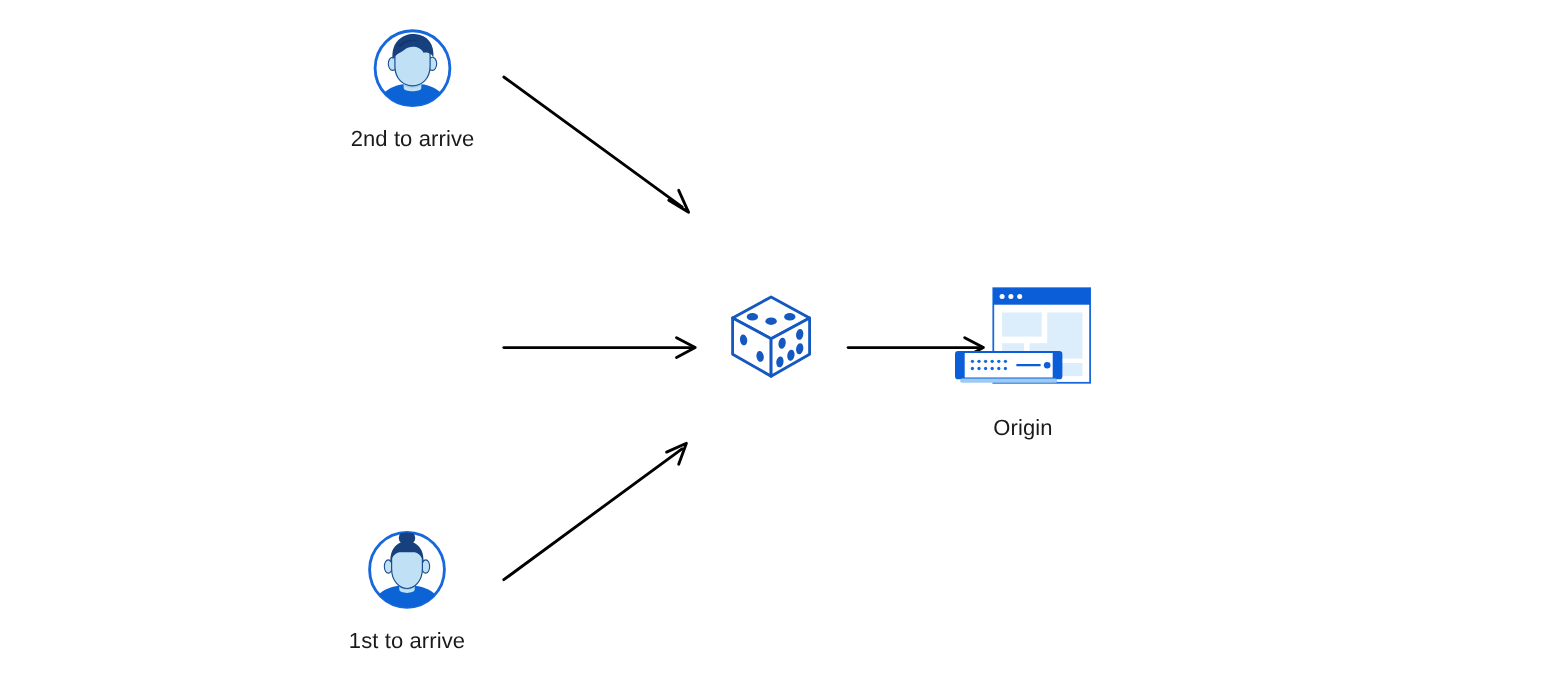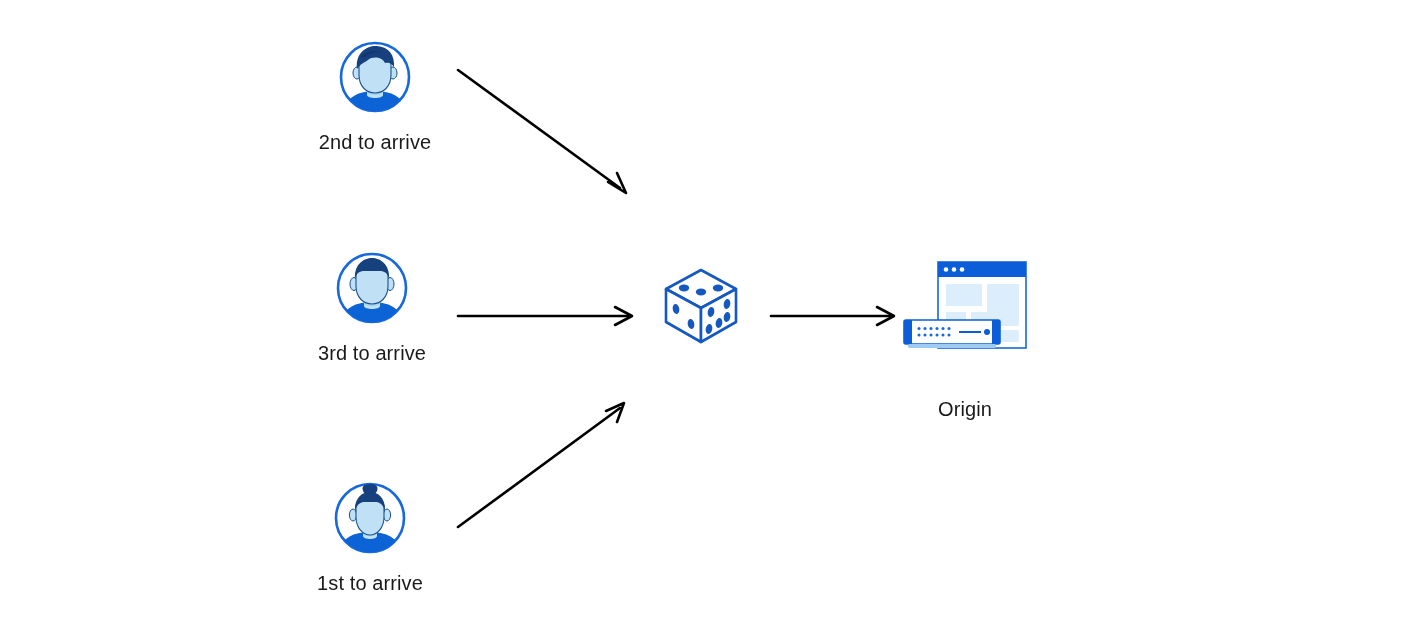--- a/index.html
+++ b/index.html
@@ -37,25 +37,25 @@
   .origin-wrap { width: 126px; height: 106px; }
   .origin-label { margin-top: 12px; }
   .arrow-layer {
     position: absolute;
     left: 0; top: 0;
     width: 1405px;
     height: 633px;
     pointer-events: none;
   }
   
-  #node-2nd   { left: 300px; top: 39px;  width: 150px; }
+  #node-2nd   { left: 300px; top: 24px;  width: 150px; }
   #node-3rd   { left: 297px; top: 250px; width: 150px; }
   #node-1st   { left: 295px; top: 480px; width: 150px; justify-content: flex-end; }
   #node-dice  { left: 658px; top: 262px; width: 86px; }
-  #node-origin{ left: 902px; top: 258px; width: 126px; gap: 20px; }
+  #node-origin{ left: 867px; top: 258px; width: 126px; }
 </style>
 </head>
 <body>
 
 <div id="canvas">
 
   <svg class="arrow-layer" viewBox="0 0 1405 633" xmlns="http://www.w3.org/2000/svg">
 
     <g>
       <line x1="458" y1="70" x2="620" y2="188" stroke="#000000" stroke-width="2.6" stroke-linecap="round"></line>
@@ -102,44 +102,20 @@
           <path d="M20 30 C18 12 32 6 40 7 C52 8 58 16 57 29
                    C56 25 52 23 48 24 C45 18 36 17 31 21
                    C27 24 23 25 20 30 Z" fill="#17407e"></path>
           <path d="M24 18 C30 12 40 11 46 14 C41 12 32 13 28 18 Z" fill="#12346a"></path>
         </g>
       </svg>
     </div>
     <div class="node-label avatar-label">2nd to arrive</div>
   </div>
 
-  <div class="node" id="node-3rd">
-    <div class="avatar-wrap">
-      <svg viewBox="0 0 76 76" width="76" height="76" xmlns="http://www.w3.org/2000/svg">
-        <defs>
-          <clipPath id="clipB">
-              <circle cx="38" cy="38" r="34"></circle>
-            </clipPath>
-        </defs>
-        <circle cx="38" cy="38" r="34" fill="#ffffff" stroke="#1668dc" stroke-width="2.6"></circle>
-        <g clip-path="url(#clipB)">
-          <path d="M4 76 C8 59 20 52 38 52 C56 52 68 59 72 76 Z" fill="#0b63d6"></path>
-          <path d="M30 44 h16 v12 c0 4 -16 4 -16 0 Z" fill="#bfe0f5"></path>
-          <path d="M30 48 h16 v6 c-6 3 -10 3 -16 0 Z" fill="#a8d4ef"></path>
-          <ellipse cx="20" cy="34" rx="4" ry="6.5" fill="#bfe0f5" stroke="#1a4f8f" stroke-width="1"></ellipse>
-          <ellipse cx="56" cy="34" rx="4" ry="6.5" fill="#bfe0f5" stroke="#1a4f8f" stroke-width="1"></ellipse>
-          <path d="M22 26 C22 14 54 14 54 26 L54 36 C54 48 46 54 38 54 C30 54 22 48 22 36 Z" fill="#bfe0f5" stroke="#1a4f8f" stroke-width="1.1"></path>
-
-          <path d="M21 29 C20 14 30 8 38 8 C46 8 56 14 55 29
-                   C54 23 50 21 46 21 L30 21 C26 21 22 23 21 29 Z" fill="#17407e"></path>
-        </g>
-      </svg>
-    </div>
-    <div class="node-label avatar-label">3rd to arrive</div>
-  </div>
 
   <div class="node" id="node-1st">
     <div class="avatar-wrap">
       <svg viewBox="0 0 76 76" width="76" height="76" xmlns="http://www.w3.org/2000/svg">
         <defs>
           <clipPath id="clipC">
               <circle cx="38" cy="38" r="34"></circle>
             </clipPath>
         </defs>
         <circle cx="38" cy="38" r="34" fill="#ffffff" stroke="#1668dc" stroke-width="2.6"></circle>

